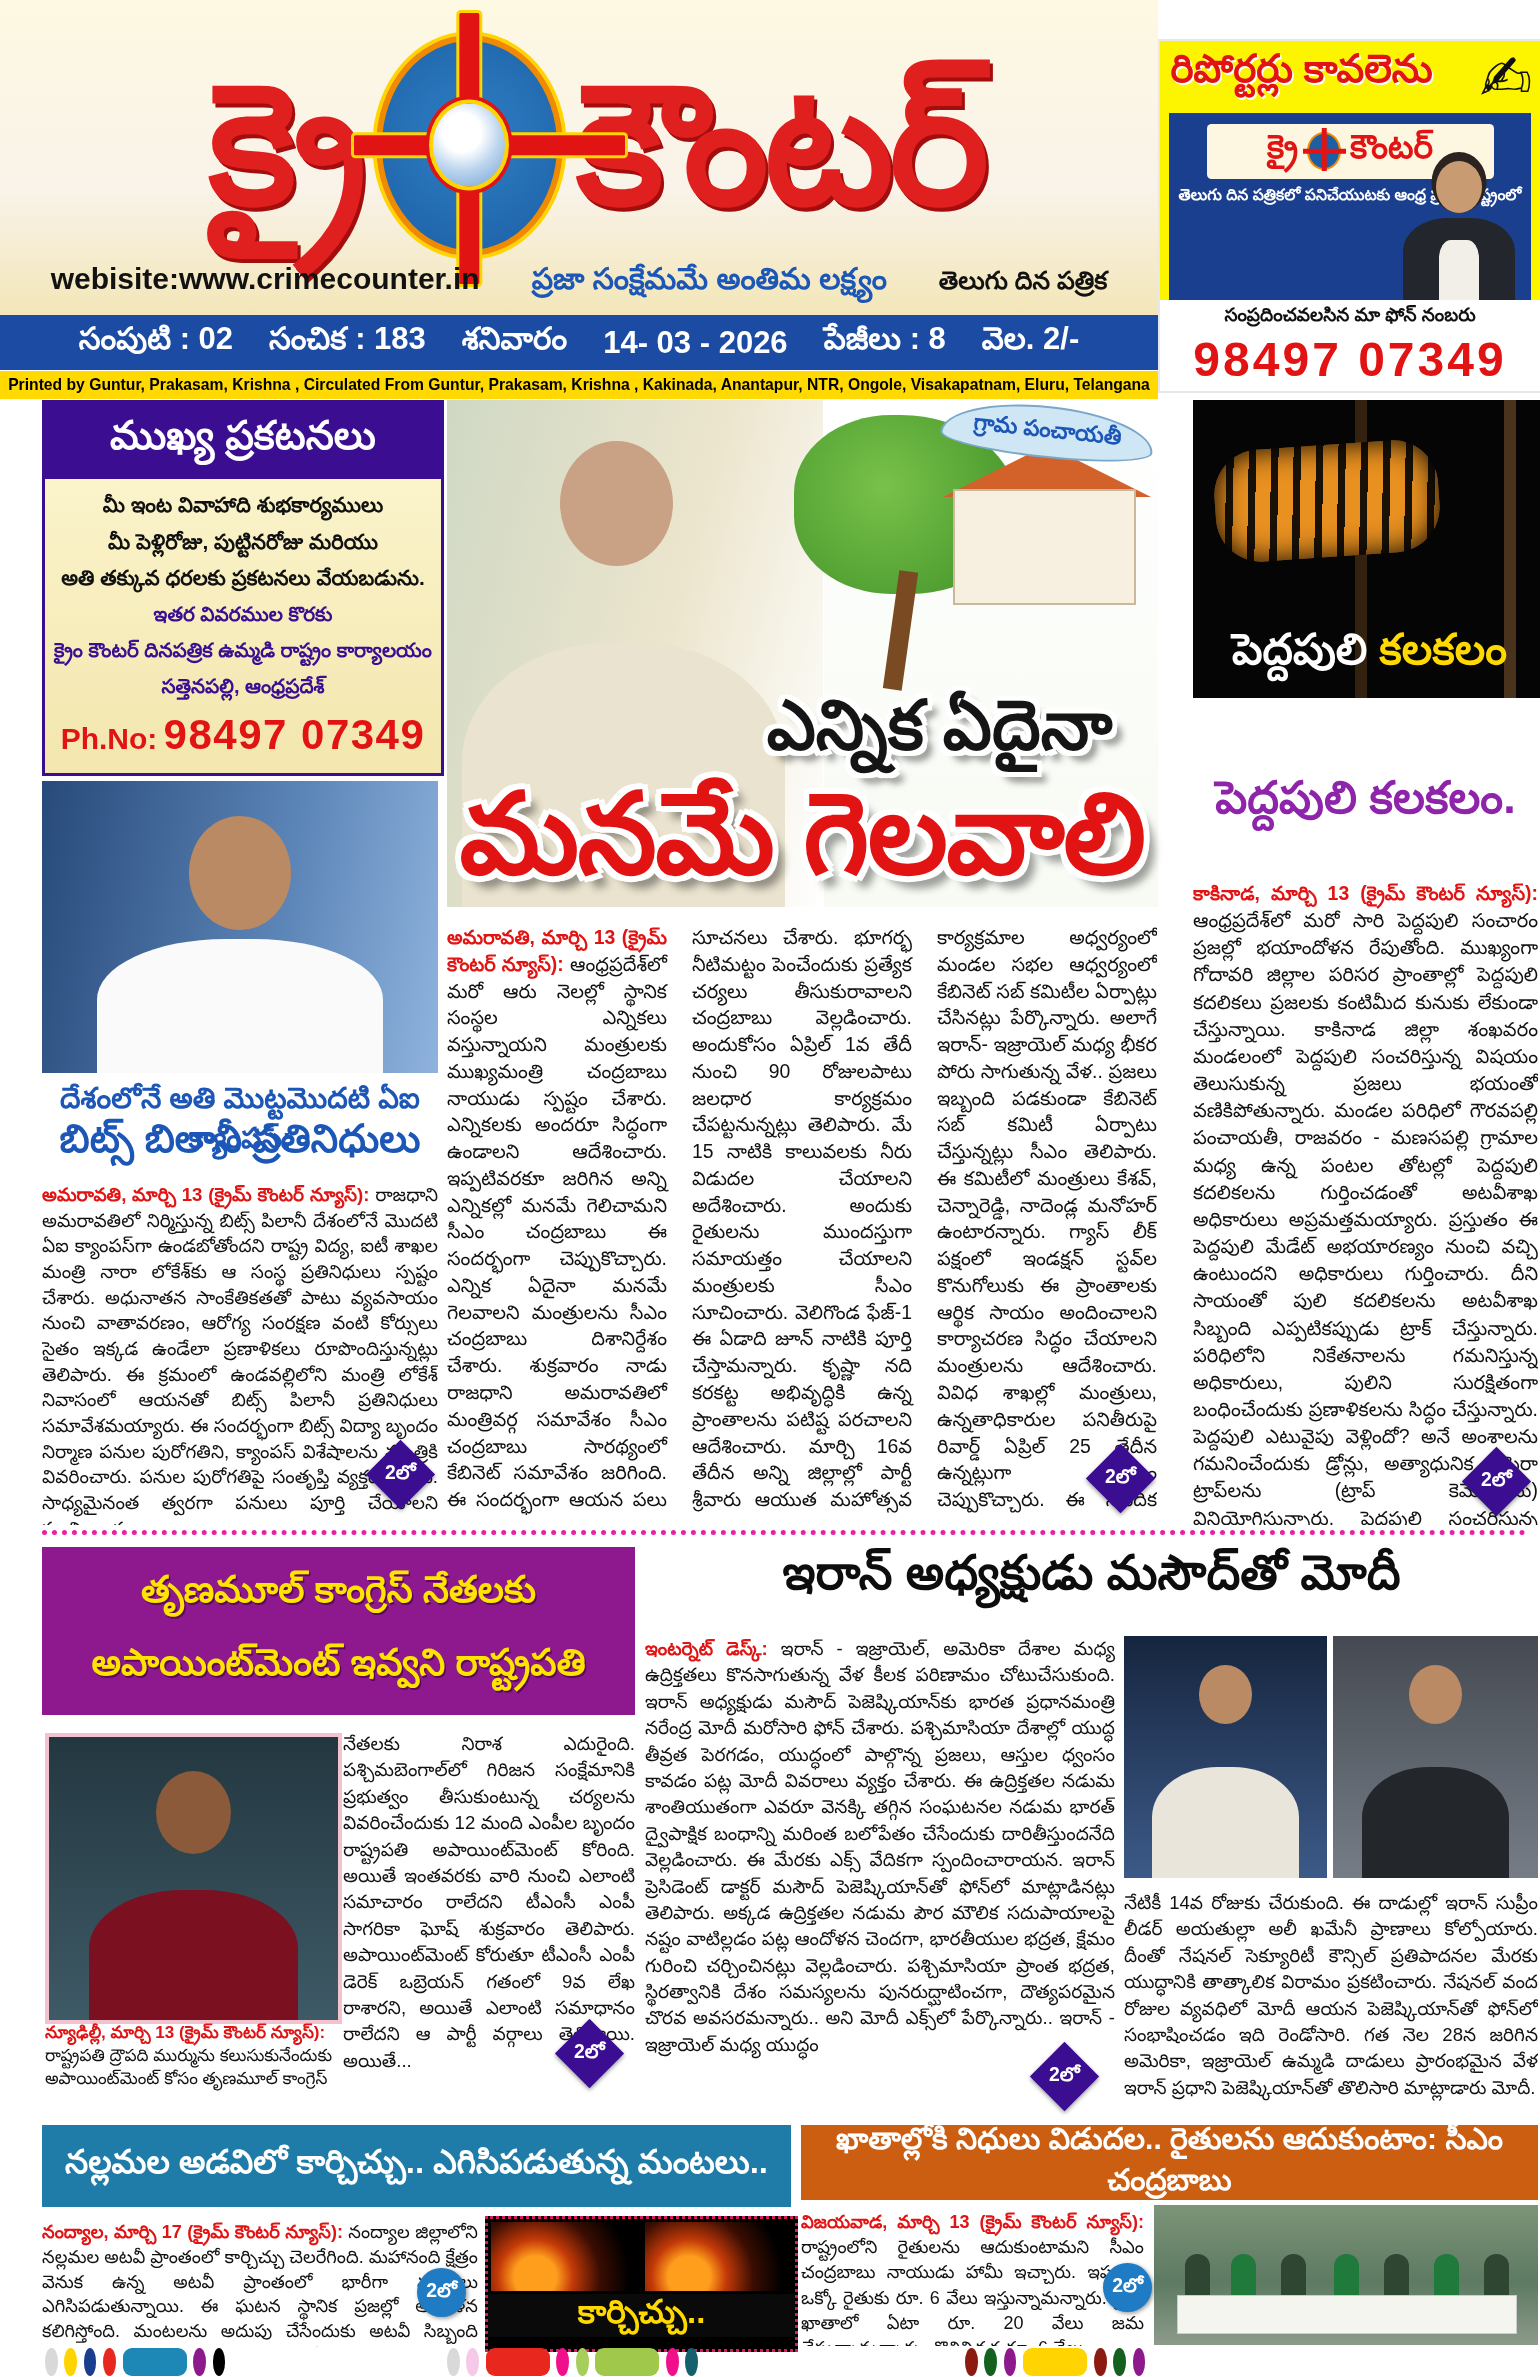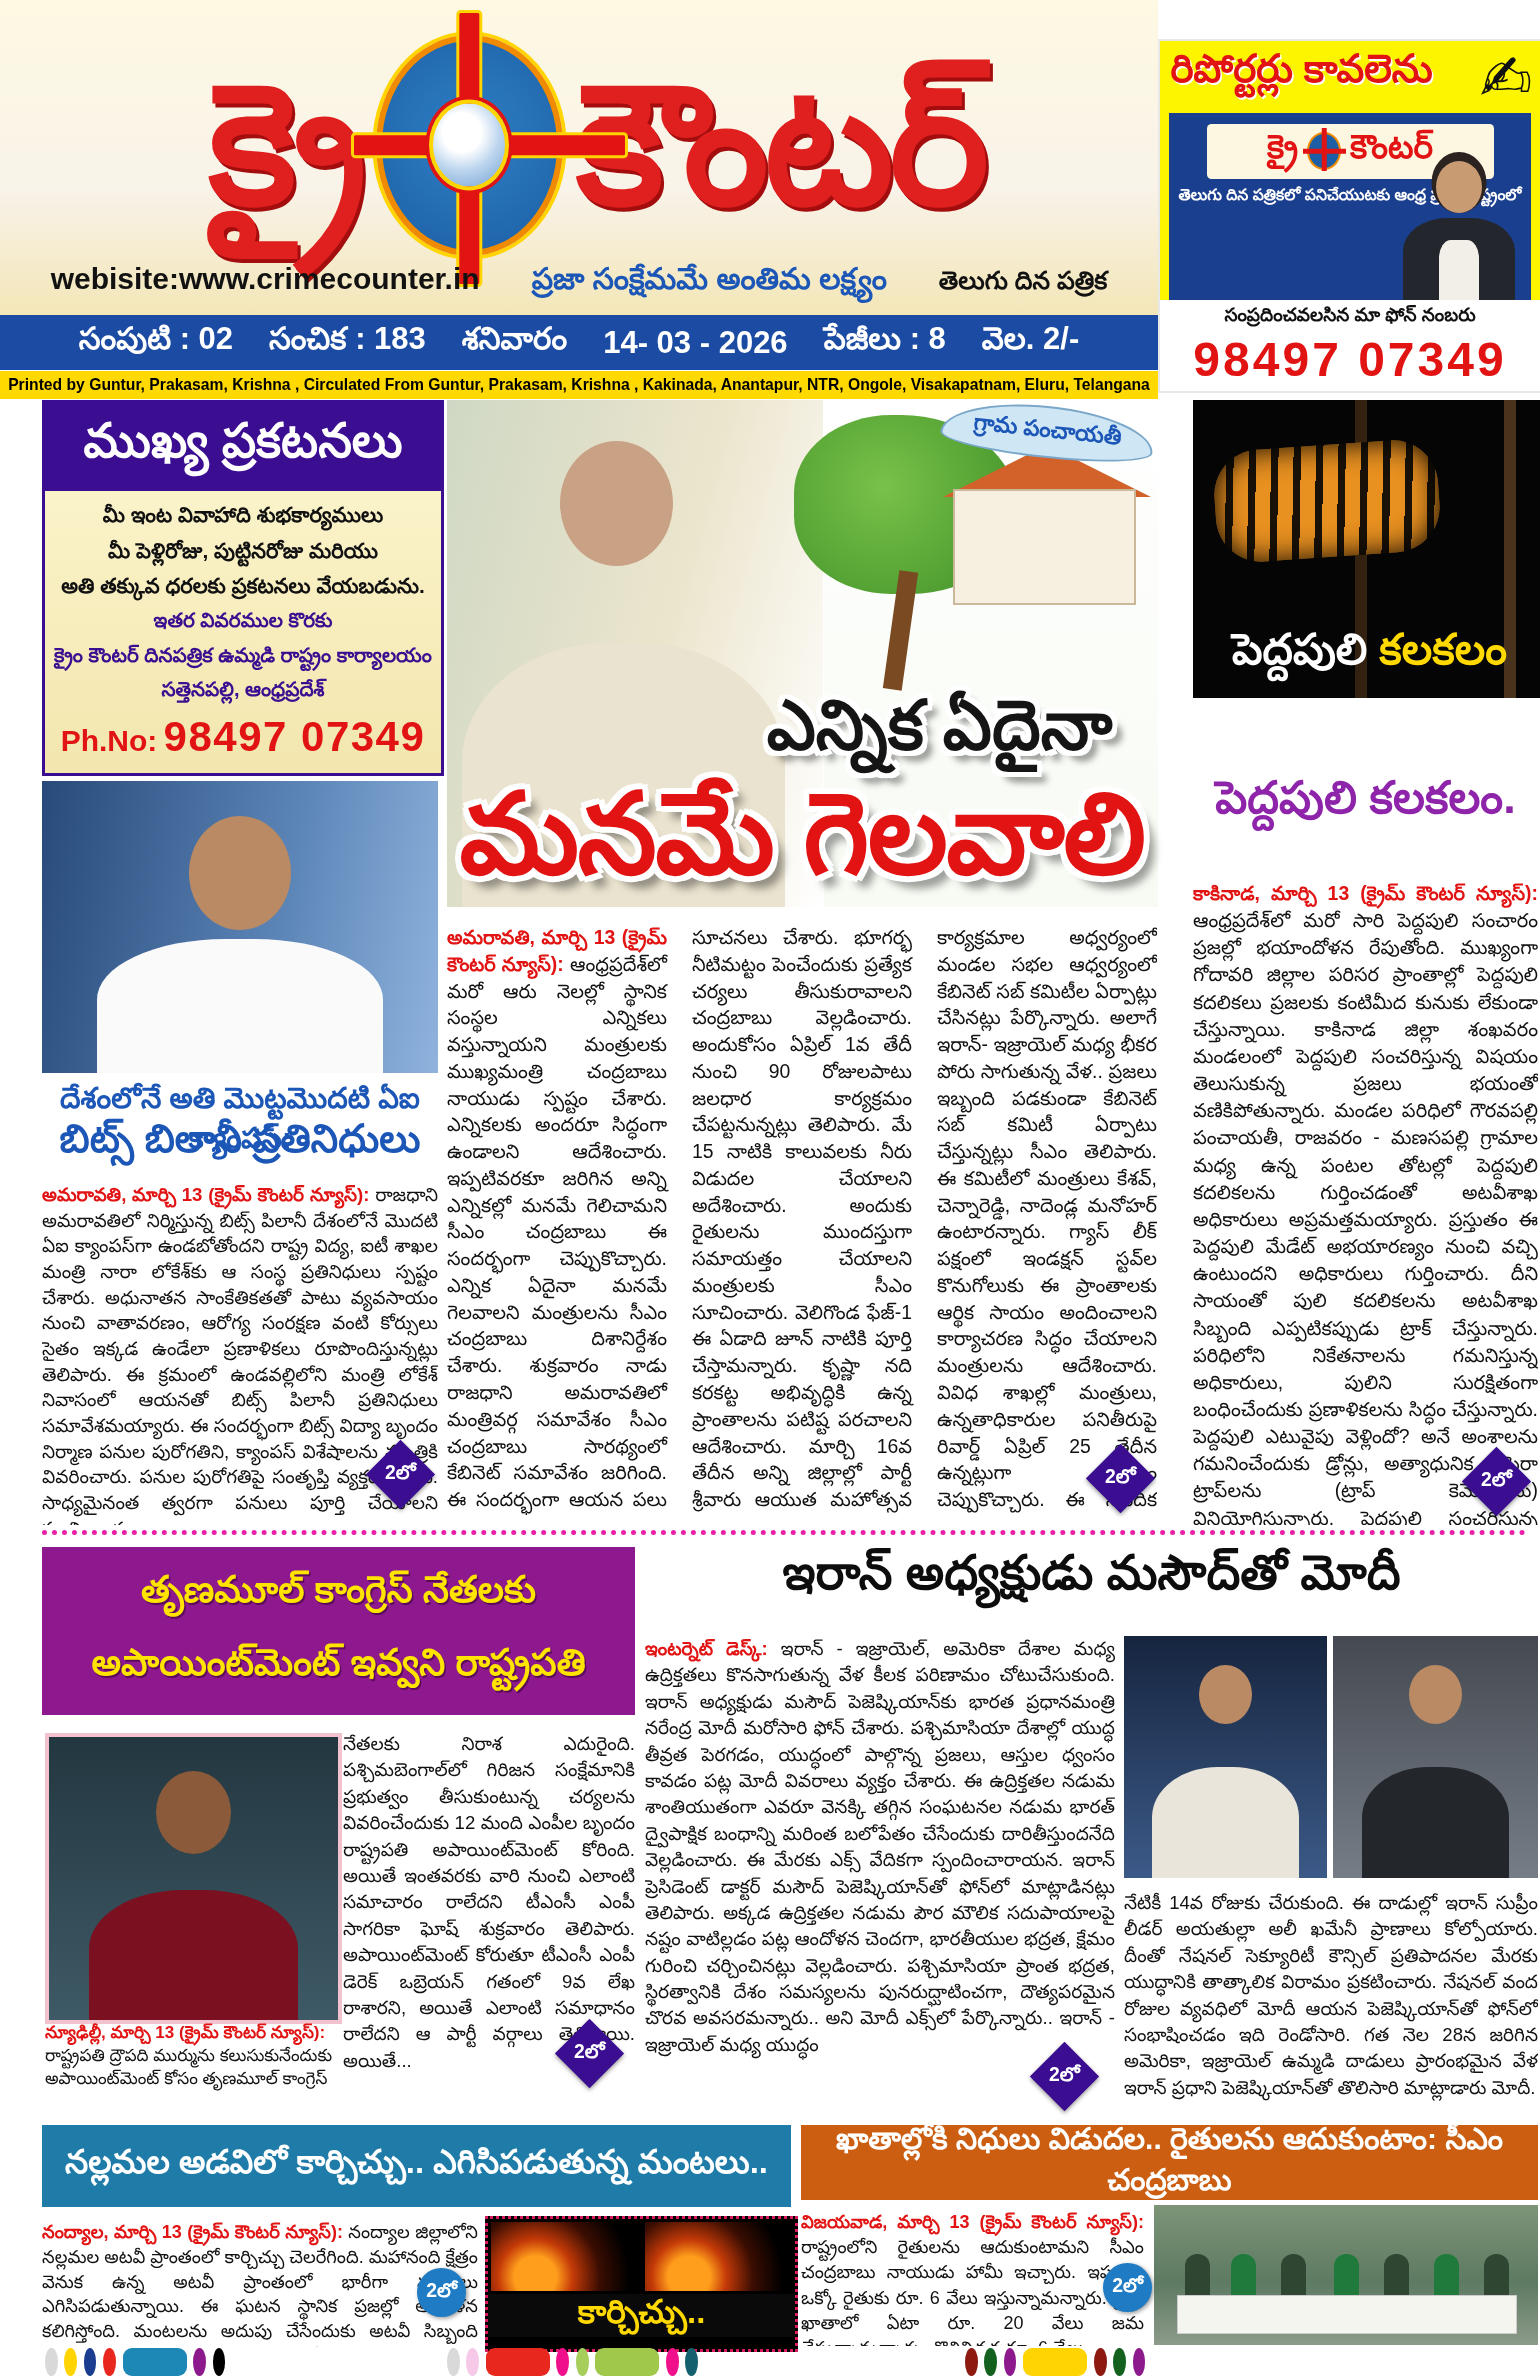--- a/index.html
+++ b/index.html
@@ -37,21 +37,21 @@
   .ad-intro{color:#fff;font-size:15.7px;font-weight:bold;text-align:center;margin:7.5px 1.5px;}
   .ad-list{color:#ffd900;font-size:19.4px;font-weight:900;line-height:1.55;margin-left:10.4px;text-shadow:0.7px 0.7px 0 #333;}
   .ad-woman{position:absolute;right:6px;bottom:0;width:134px;height:142px;}
   .ad-woman .head{position:absolute;width:46px;height:52px;border-radius:50%;left:45px;top:3px;background:#c99b72;box-shadow:0 -4.5px 0 4.5px #2b2320;}
   .ad-woman .torso{position:absolute;width:112px;height:82px;left:12px;bottom:0;border-radius:40% 40% 0 0;background:#23262c;}
   .ad-woman .shirt{position:absolute;width:40px;height:60px;left:48px;bottom:0;border-radius:30% 30% 0 0;background:#f2efe8;}
   .ad-contact{background:#fff;text-align:center;font-size:18.6px;font-weight:bold;color:#111;padding:4.5px 0 1.5px;}
   .ad-phone{background:#fff;text-align:center;font-size:48px;font-weight:900;color:#e21313;letter-spacing:3px;padding-bottom:4.5px;}
   
   .annc{left:42px;top:400px;width:396px;height:370px;border:3.7px solid #3a0d91;background:linear-gradient(#fdf7d2,#f3e6ae);display:flex;flex-direction:column;}
-  .annc-head{background:#3a0d91;color:#fff;font-size:48px;font-weight:900;text-align:center;padding:10.4px 0;}
+  .annc-head{background:#3a0d91;color:#fff;font-size:40px;font-weight:900;text-align:center;padding:10.4px 0;}
   .annc-body{flex:1;display:flex;flex-direction:column;justify-content:space-evenly;padding:6px 7.5px;}
   .annc-line{font-size:21px;font-weight:bold;color:#111;text-align:center;}
   .annc-office{font-size:20px;font-weight:bold;color:#3a0d91;text-align:center;}
   .annc-phone{font-size:22.4px;text-align:center;}
   .annc-phone .lbl{color:#e21313;font-weight:900;font-size:30px;}
   .annc-phone .num{color:#e21313;font-weight:900;font-size:42px;letter-spacing:1.5px;}
   
   .photo{position:absolute;overflow:hidden;}
   .photo .head{position:absolute;width:26%;aspect-ratio:0.9;border-radius:50%;left:37%;top:12%;background:#b98a63;}
   .photo .torso{position:absolute;width:72%;height:46%;left:14%;bottom:0;border-radius:45% 45% 0 0;background:#f2f2f2;}
@@ -282,21 +282,21 @@
     <div class="head"></div>
       <div class="torso"></div>
   </div>
   <div class="abs iranright just">నేటికీ 14వ రోజుకు చేరుకుంది. ఈ దాడుల్లో ఇరాన్ సుప్రీం లీడర్ అయతుల్లా అలీ ఖమేనీ ప్రాణాలు కోల్పోయారు. దీంతో నేషనల్ సెక్యూరిటీ కౌన్సిల్ ప్రతిపాదనల మేరకు యుద్ధానికి తాత్కాలిక విరామం ప్రకటించారు. నేషనల్ వంద రోజుల వ్యవధిలో మోదీ ఆయన పెజెష్కియాన్‌తో ఫోన్‌లో సంభాషించడం ఇది రెండోసారి. గత నెల 28న జరిగిన అమెరికా, ఇజ్రాయెల్ ఉమ్మడి దాడులు ప్రారంభమైన వేళ ఇరాన్ ప్రధాని పెజెష్కియాన్‌తో తొలిసారి మాట్లాడారు మోదీ.</div>
   <div class="badge" style="left:1040px;top:2052px;">
       <span>2లో</span>
     </div>
 
   <div class="abs tealstrip">నల్లమల అడవిలో కార్చిచ్చు.. ఎగిసిపడుతున్న మంటలు..</div>
   <div class="abs firetext just">
-    <span class="dl">నంద్యాల, మార్చి 13 (క్రైమ్ కౌంటర్ న్యూస్):</span>
+    <span class="dl">నంద్యాల, మార్చి 17 (క్రైమ్ కౌంటర్ న్యూస్):</span>
     <span>నంద్యాల జిల్లాలోని నల్లమల అటవీ ప్రాంతంలో కార్చిచ్చు చెలరేగింది. మహానంది క్షేత్రం వెనుక ఉన్న అటవీ ప్రాంతంలో భారీగా మంటలు ఎగిసిపడుతున్నాయి. ఈ ఘటన స్థానిక ప్రజల్లో ఆందోళన కలిగిస్తోంది. మంటలను అదుపు చేసేందుకు అటవీ సిబ్బంది ప్రయత్నిస్తున్నారు. మంటల వల్ల అడవిలో...</span>
   </div>
   <div class="badge round" style="left:417px;top:2268px;">
       <span>2లో</span>
     </div>
   <div class="abs fireblock">
     <div class="imgs">
       <div class="firephoto"></div>
       <div class="firephoto"></div>
     </div>

